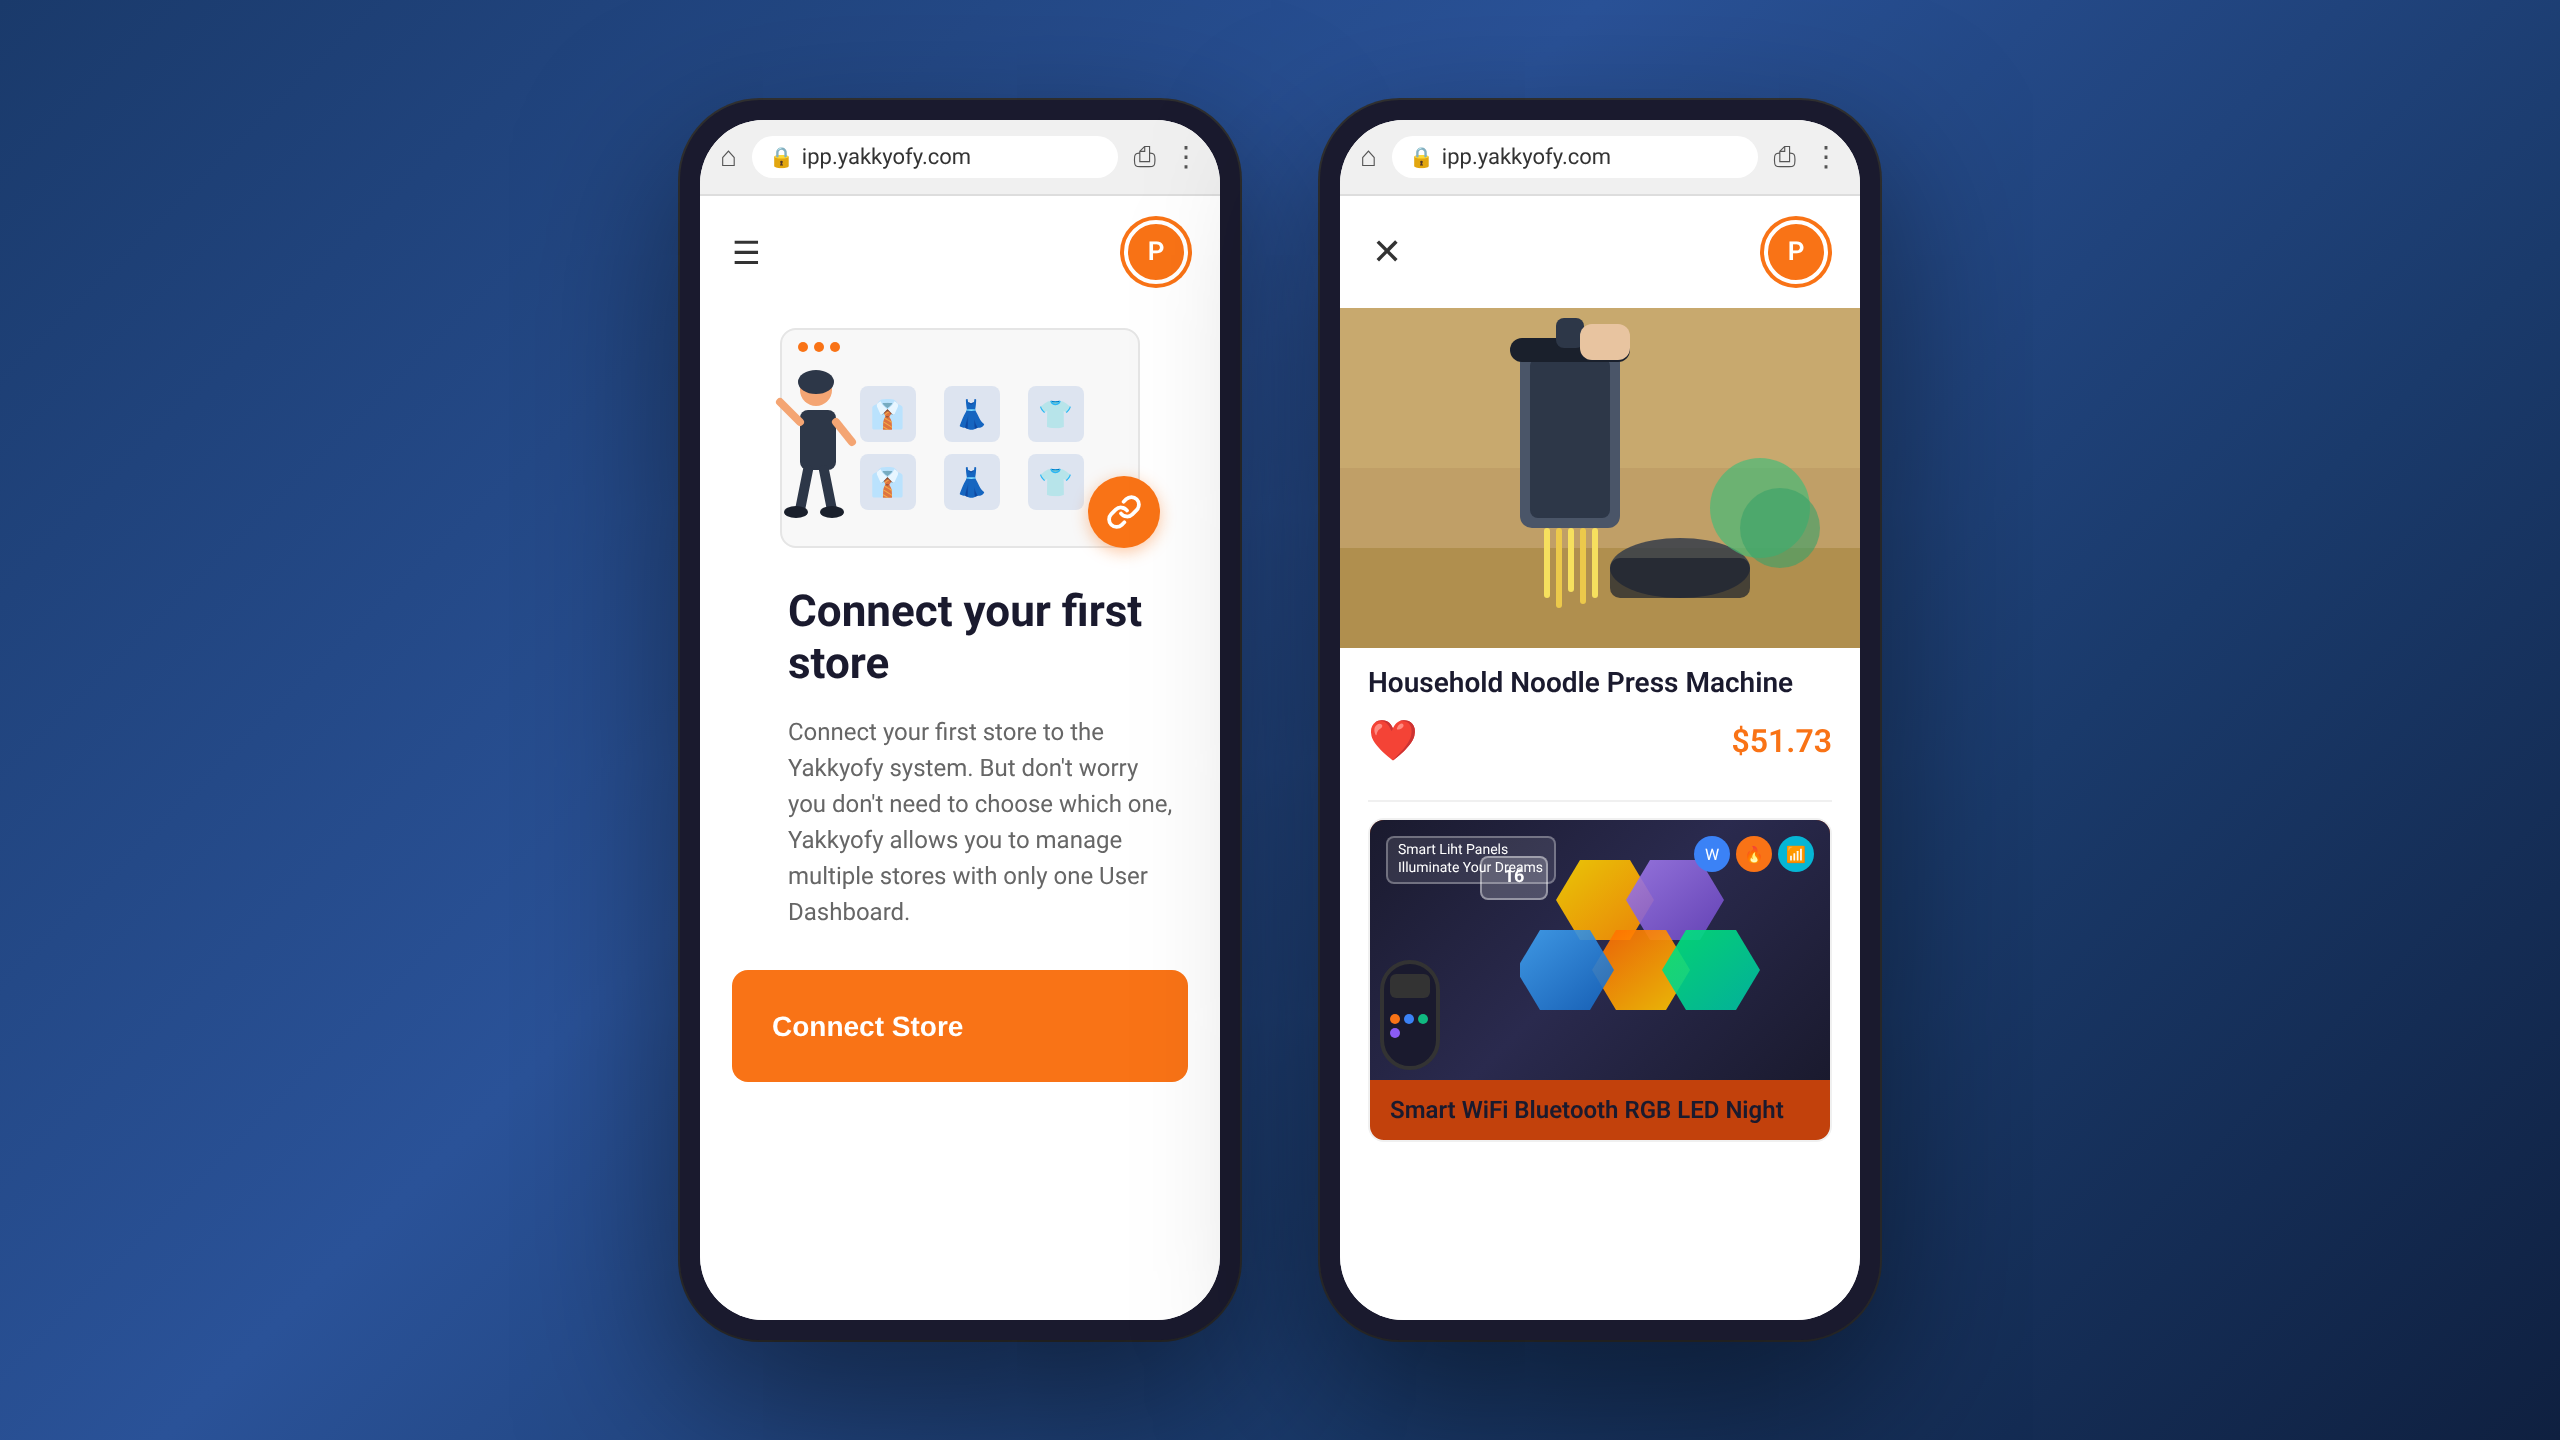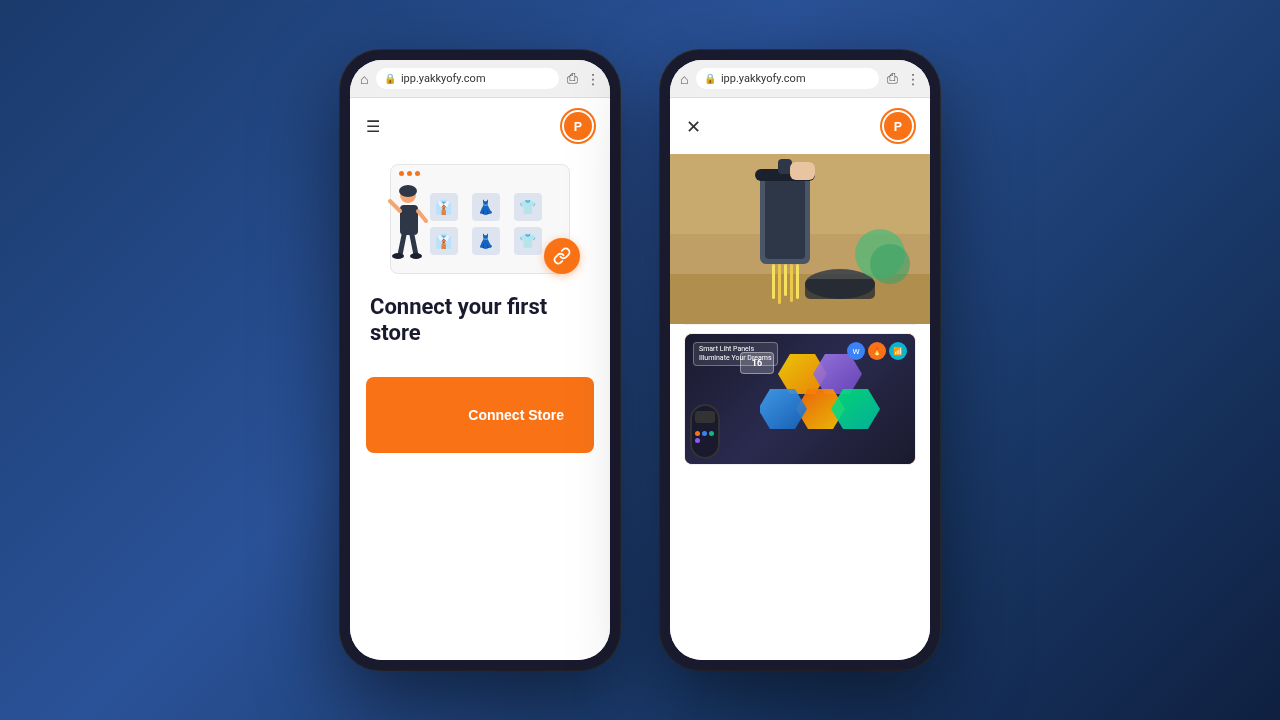--- a/index.html
+++ b/index.html
@@ -183,20 +183,21 @@
       display: flex;
       align-items: center;
       justify-content: center;
       color: #fff;
       font-size: 16px;
       box-shadow: 0 2px 8px rgba(249,115,22,0.4);
     }
 
     .connect-text-area {
       padding: 10px 20px 8px;
+      margin-left: 24px;
     }
 
     .connect-heading {
       font-size: 22px;
       font-weight: 700;
       color: #1a1a2e;
       line-height: 1.2;
       margin-bottom: 10px;
     }
 
@@ -205,26 +206,26 @@
       color: #666;
       line-height: 1.5;
     }
 
     .connect-store-btn {
       margin: 12px 16px;
       background: #f97316;
       color: #fff;
       border: none;
       border-radius: 8px;
-      padding: 30px;
+      padding: 20px;
       font-size: 14px;
       font-weight: 600;
       width: calc(100% - 32px);
       cursor: pointer;
-      text-align: right;
+      text-align: left;
     }
 
     
     .phone2-header {
       display: flex;
       justify-content: space-between;
       align-items: center;
       padding: 12px 16px;
       background: #fff;
     }
@@ -418,20 +419,21 @@
           <div class="link-badge">
             <svg width="18" height="18" viewBox="0 0 24 24" fill="white">
               <path d="M10 13a5 5 0 0 0 7.54.54l3-3a5 5 0 0 0-7.07-7.07l-1.72 1.71" stroke="white" stroke-width="2.5" fill="none" stroke-linecap="round"></path>
               <path d="M14 11a5 5 0 0 0-7.54-.54l-3 3a5 5 0 0 0 7.07 7.07l1.71-1.71" stroke="white" stroke-width="2.5" fill="none" stroke-linecap="round"></path>
             </svg>
           </div>
         </div>
 
         <div class="connect-text-area">
           <div class="connect-heading">Connect your first store</div>
+          <div class="connect-description">Connect your first store to the Yakkyofy system. But don't worry you don't need to choose which one, Yakkyofy allows you to manage multiple stores with only one User Dashboard.</div>
         </div>
 
         <button class="connect-store-btn">Connect Store</button>
       </div>
     </div>
   </div>
 
   <div class="phone">
     <div class="phone-inner">
 
@@ -480,20 +482,27 @@
             <ellipse cx="170" cy="130" rx="35" ry="15" fill="#2d3748" opacity="0.8"></ellipse>
             <rect x="135" y="125" width="70" height="20" rx="5" fill="#1a202c" opacity="0.7"></rect>
 
             <rect x="120" y="8" width="25" height="18" rx="6" fill="#e8c4a0"></rect>
 
             <circle cx="210" cy="100" r="25" fill="#48bb78" opacity="0.7"></circle>
             <circle cx="220" cy="110" r="20" fill="#38a169" opacity="0.6"></circle>
           </svg>
         </div>
 
+        <div class="product-info">
+          <div class="product-name">Household Noodle Press Machine</div>
+          <div class="product-actions">
+            <span class="heart-icon">❤️</span>
+            <span class="product-price">$51.73</span>
+          </div>
+        </div>
 
         <div class="divider"></div>
 
         <div class="product2-card">
           <div class="product2-image">
 
             <div class="led-label-box" style="font-size:7px;line-height:1.3;">Smart Liht Panels<br>Illuminate Your Dreams</div>
 
             <div style="position:absolute;top:18px;left:55px;width:34px;height:22px;background:rgba(255,255,255,0.2);border:1px solid rgba(255,255,255,0.4);border-radius:4px;display:flex;align-items:center;justify-content:center;color:#fff;font-size:9px;font-weight:bold;">16</div>
 
@@ -539,18 +548,19 @@
                   <stop offset="0%" style="stop-color:#00e676"></stop>
                   <stop offset="100%" style="stop-color:#00bfa5"></stop>
                 </linearGradient>
                 <linearGradient id="gradBlue" x1="0%" y1="0%" x2="100%" y2="100%">
                   <stop offset="0%" style="stop-color:#42a5f5"></stop>
                   <stop offset="100%" style="stop-color:#1565c0"></stop>
                 </linearGradient>
               </defs>
             </svg>
           </div>
+          <div class="product2-name">Smart WiFi Bluetooth RGB LED Night</div>
         </div>
       </div>
     </div>
   </div>
 
 </div>
 
 </body></html>

